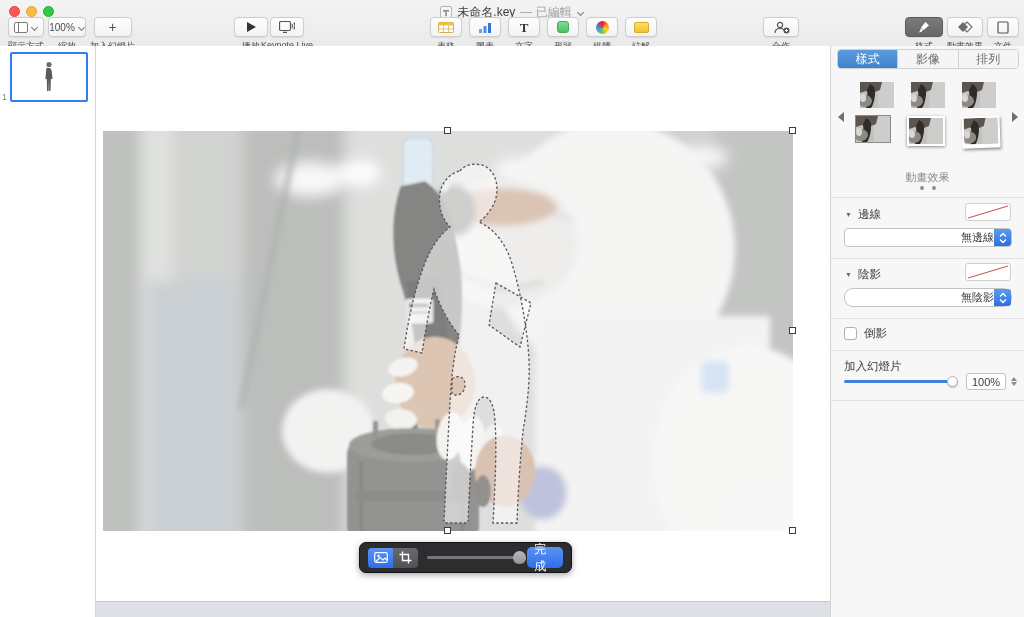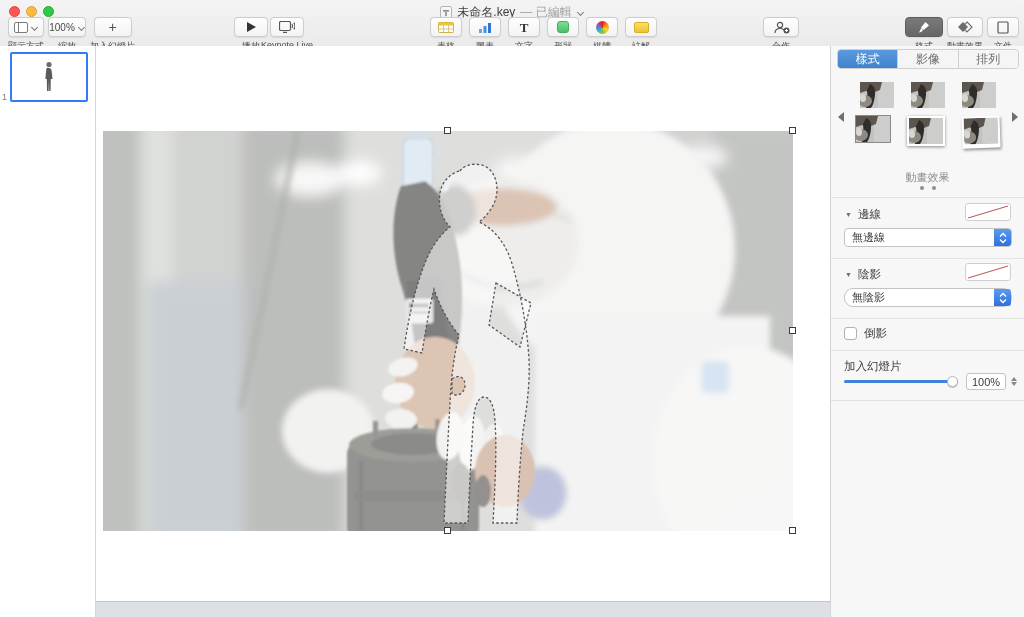--- a/index.html
+++ b/index.html
@@ -94,21 +94,21 @@
 
   .divider { position:absolute; left:0; width:100%; height:1px; background:#e2e2e2; }
 
   .sect-head { position:absolute; left:14px; display:flex; align-items:center; gap:6px;
     font-size:11.5px; color:#3b3b3b; }
   .tri { font-size:7px; color:#6f6f6f; }
   .well { position:absolute; width:46px; height:18px; background:#fff; border:1px solid #cfcfcf; border-radius:3px; right:13px; }
   .well svg { display:block; }
   .dropdown { position:absolute; left:13px; right:12px; height:19px; background:#fff; border:1px solid #c3c3c3;
     border-radius:4px; font-size:11px; color:#3b3b3b; display:flex; align-items:center; }
-  .dd-label { flex:1; padding-left:7px; }
+  .dd-label { flex:1; padding-left:7px;text-align:right; }
   .dd-cap { width:17px; height:100%; border-radius:0 3px 3px 0; background:linear-gradient(#5a9bf0,#2f6fe0);
     display:flex; align-items:center; justify-content:center; }
 
   #reflect-row { position:absolute; left:13px; display:flex; align-items:center; gap:7px; font-size:11.5px; color:#3b3b3b; }
   #reflect-check { width:13px; height:13px; background:#fff; border:1px solid #b0b0b0; border-radius:3px; }
 
   #opacity-label { position:absolute; left:13px; font-size:11.5px; color:#3b3b3b; }
   #opacity-slider { position:absolute; left:13px; width:114px; height:11px; }
   #opacity-track { position:absolute; left:0; right:0; top:4px; height:3px; background:#3f82dd; border-radius:2px; }
   #opacity-knob { position:absolute; top:0; right:0; width:11px; height:11px; border-radius:50%;
@@ -389,20 +389,42 @@
       </svg>
 
       
       <div class="handle" style="left:341px; top:-4px;"></div>
       <div class="handle" style="left:686px; top:-4px;"></div>
       <div class="handle" style="left:686px; top:196px;"></div>
       <div class="handle" style="left:686px; top:396px;"></div>
       <div class="handle" style="left:341px; top:396px;"></div>
     </div>
 
+    <div id="mask-bar">
+      <div class="seg">
+        <div class="seg-btn first">
+          <svg width="14" height="11" viewBox="0 0 14 11">
+            <rect x="0.7" y="0.7" width="12.6" height="9.6" rx="1.5" fill="none" stroke="#fff" stroke-width="1.2"></rect>
+            <circle cx="4.5" cy="4" r="1.2" fill="#fff"></circle>
+            <path d="M2,9.5 L6,5.5 L9,8 L11,6 L13,8" fill="none" stroke="#fff" stroke-width="1.2"></path>
+          </svg>
+        </div>
+        <div class="seg-btn second">
+          <svg width="13" height="13" viewBox="0 0 13 13">
+            <path d="M3.5,0.5 V9.5 H12.5" fill="none" stroke="#fff" stroke-width="1.4"></path>
+            <path d="M0.5,3.5 H9.5 V12.5" fill="none" stroke="#fff" stroke-width="1.4"></path>
+          </svg>
+        </div>
+      </div>
+      <div id="mask-slider">
+        <div id="mask-track"></div>
+        <div id="mask-knob"></div>
+      </div>
+      <div id="mask-done">完成</div>
+    </div>
 
     <div id="canvas-bottom-strip"></div>
   </div>
 
   <div id="inspector">
     <div id="insp-tabs">
       <div class="insp-tab selected">樣式</div>
       <div class="insp-tab">影像</div>
       <div class="insp-tab">排列</div>
     </div>

